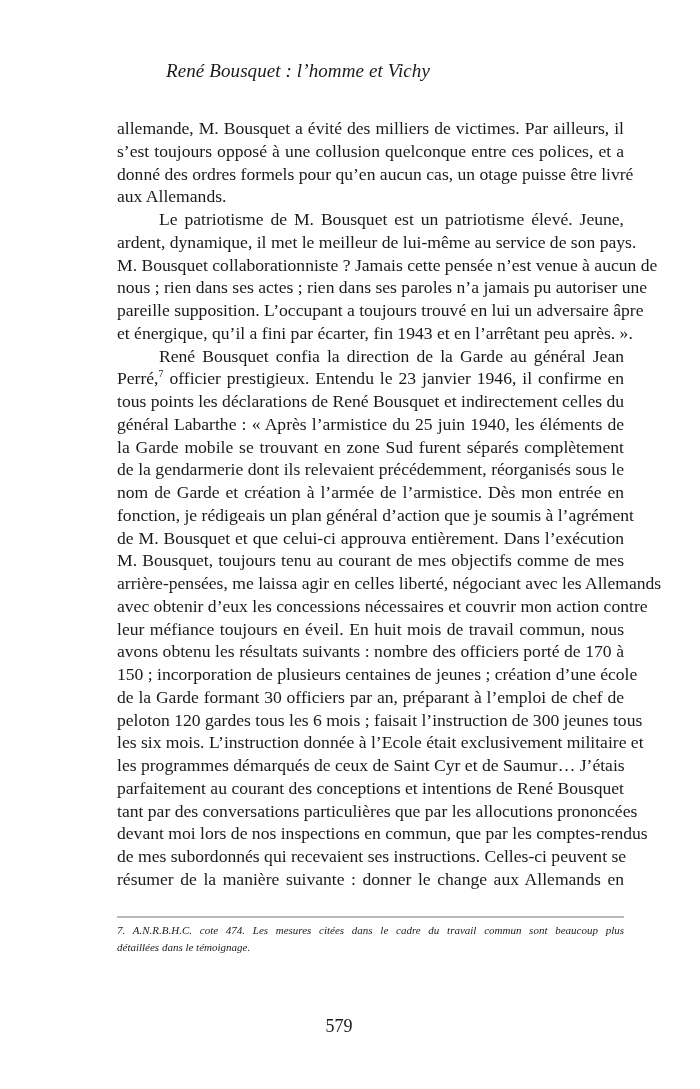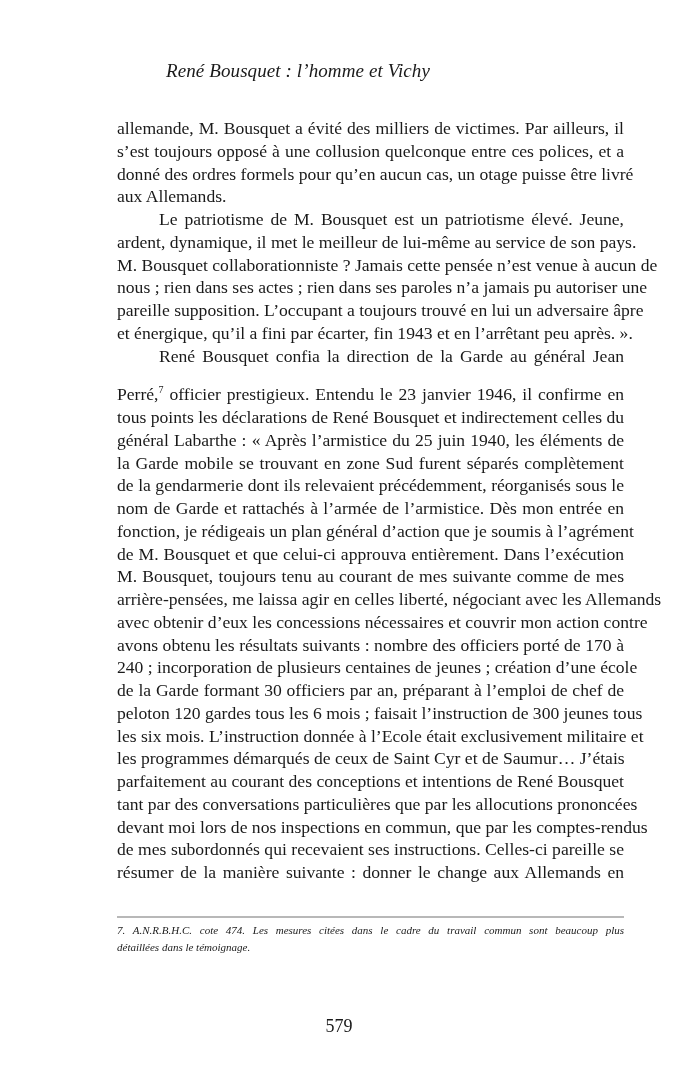--- a/index.html
+++ b/index.html
@@ -90,41 +90,42 @@
     <div class="line">s’est toujours opposé à une collusion quelconque entre ces polices, et a</div>
     <div class="line">donné des ordres formels pour qu’en aucun cas, un otage puisse être livré</div>
     <div class="line last">aux Allemands.</div>
     <div class="line indent">Le patriotisme de M. Bousquet est un patriotisme élevé. Jeune,</div>
     <div class="line">ardent, dynamique, il met le meilleur de lui-même au service de son pays.</div>
     <div class="line">M. Bousquet collaborationniste ? Jamais cette pensée n’est venue à aucun de</div>
     <div class="line">nous ; rien dans ses actes ; rien dans ses paroles n’a jamais pu autoriser une</div>
     <div class="line">pareille supposition. L’occupant a toujours trouvé en lui un adversaire âpre</div>
     <div class="line last">et énergique, qu’il a fini par écarter, fin 1943 et en l’arrêtant peu après. ».</div>
     <div class="line indent">René Bousquet confia la direction de la Garde au général Jean</div>
-    <div class="line" style="white-space: nowrap; margin-top: 16px;"><span>Perré,</span><sup class="fnref">7</sup><span> officier prestigieux. Entendu le 23 janvier 1946, il confirme en</span></div>
+    <div class="line" style="white-space: nowrap;"><span>Perré,</span><sup class="fnref">7</sup><span> officier prestigieux. Entendu le 23 janvier 1946, il confirme en</span></div>
     <div class="line">tous points les déclarations de René Bousquet et indirectement celles du</div>
     <div class="line">général Labarthe : « Après l’armistice du 25 juin 1940, les éléments de</div>
     <div class="line">la Garde mobile se trouvant en zone Sud furent séparés complètement</div>
     <div class="line">de la gendarmerie dont ils relevaient précédemment, réorganisés sous le</div>
-    <div class="line">nom de Garde et rattachés à l’armée de l’armistice. Dès mon entrée en</div>
+    <div class="line">nom de Garde et création à l’armée de l’armistice. Dès mon entrée en</div>
     <div class="line">fonction, je rédigeais un plan général d’action que je soumis à l’agrément</div>
     <div class="line">de M. Bousquet et que celui-ci approuva entièrement. Dans l’exécution</div>
-    <div class="line">M. Bousquet, toujours tenu au courant de mes suivante comme de mes</div>
+    <div class="line">M. Bousquet, toujours tenu au courant de mes objectifs comme de mes</div>
     <div class="line">arrière-pensées, me laissa agir en celles liberté, négociant avec les Allemands</div>
     <div class="line">avec obtenir d’eux les concessions nécessaires et couvrir mon action contre</div>
+    <div class="line">leur méfiance toujours en éveil. En huit mois de travail commun, nous</div>
     <div class="line">avons obtenu les résultats suivants : nombre des officiers porté de 170 à</div>
-    <div class="line">240 ; incorporation de plusieurs centaines de jeunes ; création d’une école</div>
+    <div class="line">150 ; incorporation de plusieurs centaines de jeunes ; création d’une école</div>
     <div class="line">de la Garde formant 30 officiers par an, préparant à l’emploi de chef de</div>
     <div class="line">peloton 120 gardes tous les 6 mois ; faisait l’instruction de 300 jeunes tous</div>
     <div class="line">les six mois. L’instruction donnée à l’Ecole était exclusivement militaire et</div>
     <div class="line">les programmes démarqués de ceux de Saint Cyr et de Saumur… J’étais</div>
     <div class="line">parfaitement au courant des conceptions et intentions de René Bousquet</div>
     <div class="line">tant par des conversations particulières que par les allocutions prononcées</div>
     <div class="line">devant moi lors de nos inspections en commun, que par les comptes-rendus</div>
-    <div class="line">de mes subordonnés qui recevaient ses instructions. Celles-ci pareille se</div>
+    <div class="line">de mes subordonnés qui recevaient ses instructions. Celles-ci peuvent se</div>
     <div class="line">résumer de la manière suivante : donner le change aux Allemands en</div>
   </div>
 
 <div class="footnote-rule"></div>
 
 <div class="footnotes" id="footnotes">
     <div>
       <div class="line">7. A.N.R.B.H.C. cote 474. Les mesures citées dans le cadre du travail commun sont beaucoup plus</div>
       <div class="line last">détaillées dans le témoignage.</div>
     </div>

